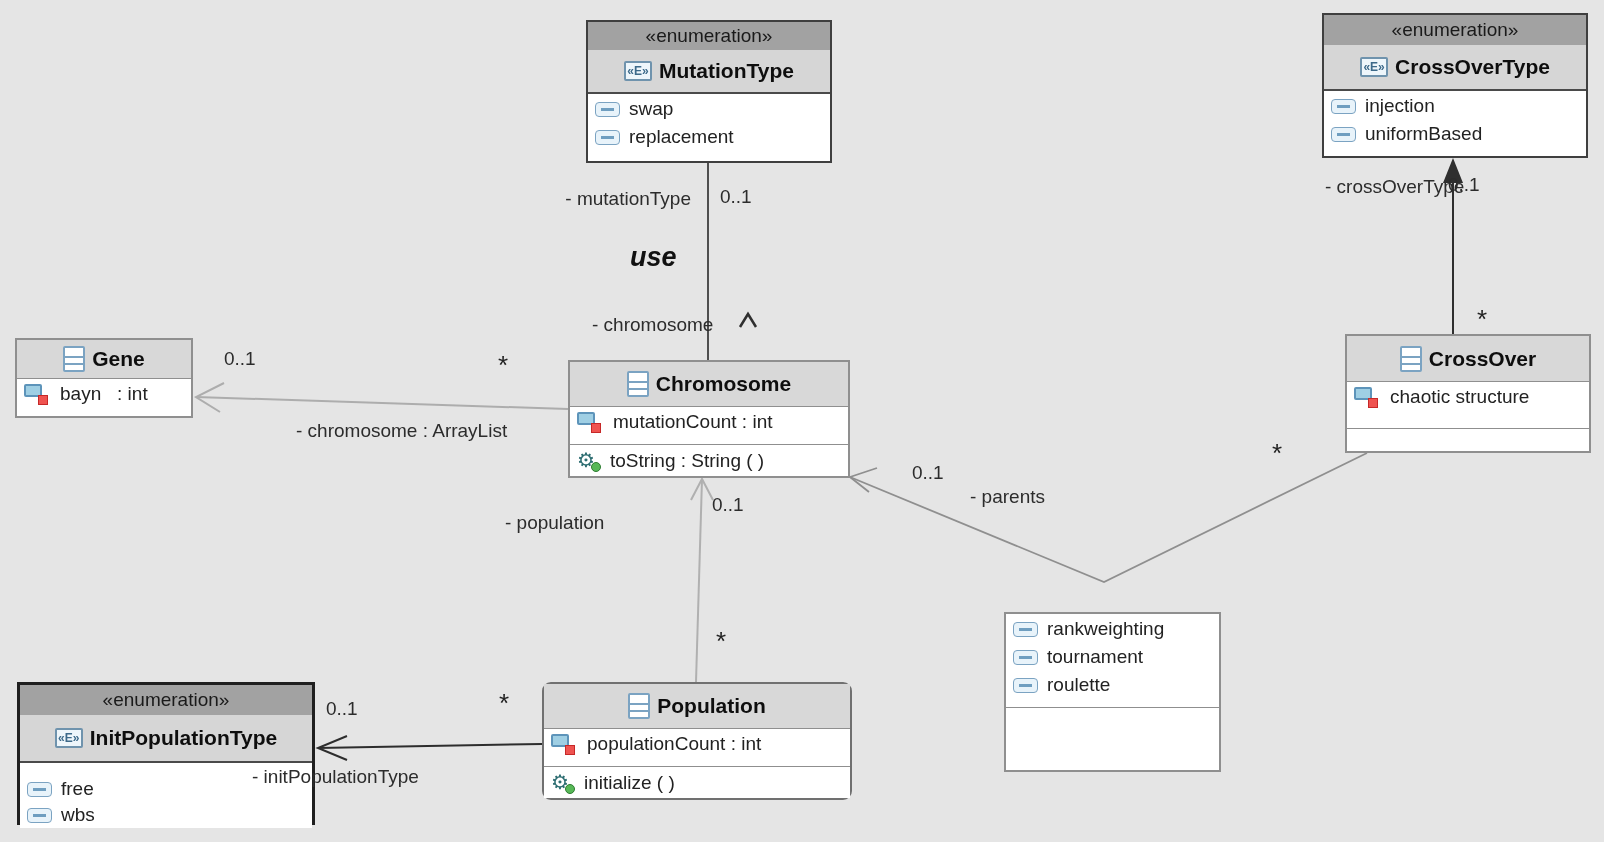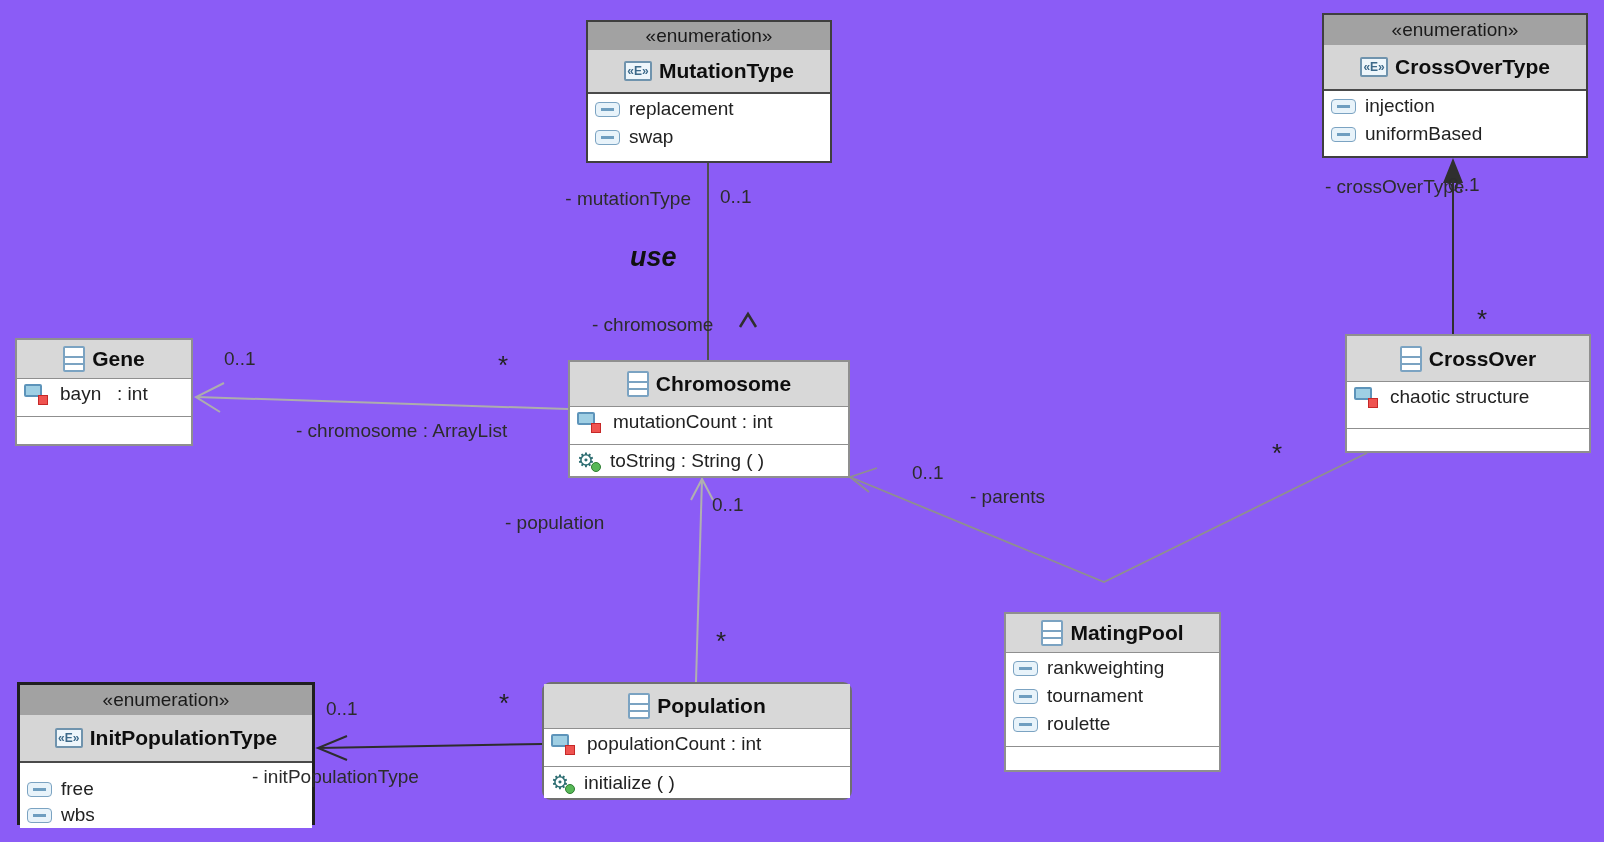--- a/index.html
+++ b/index.html
@@ -1,16 +1,16 @@
 <!DOCTYPE html>
 <html><head>
 <meta charset="utf-8">
 <style>
   html,body{margin:0;padding:0;background:#ffffff;}
-  #canvas{position:relative;width:1604px;height:842px;background:#8b5cf6;overflow:hidden;
+  #canvas{position:relative;width:1604px;height:842px;background:#e5e5e5;overflow:hidden;
           font-family:"Liberation Sans",sans-serif;color:#1c1c1c;}
   svg.connectors{position:absolute;left:0;top:0;z-index:1;}
 
   
   .uml-box{position:absolute;z-index:2;box-sizing:border-box;background:#ffffff;
            display:flex;flex-direction:column;}
   .b-gray{border:2px solid #8f8f8f;}
   .b-dark{border:2px solid #3f3f3f;}
   .b-black{border:3px solid #1f1f1f;}
 
@@ -83,25 +83,25 @@
 
   <div class="uml-box b-dark" style="left:586px;top:20px;width:246px;height:143px;">
     <div class="stereo-band" style="height:28px;">«enumeration»</div>
     <div class="name-band" style="height:42px;">
       <span class="enum-icon">«E»</span>
       <span>MutationType</span>
     </div>
     <div class="compartment grow">
       <div class="member">
         <span class="literal-icon"></span>
+        <span class="member-label">swap</span>
+      </div>
+      <div class="member">
+        <span class="literal-icon"></span>
         <span class="member-label">replacement</span>
-      </div>
-      <div class="member">
-        <span class="literal-icon"></span>
-        <span class="member-label">swap</span>
       </div>
     </div>
   </div>
 
   <div class="uml-box b-dark" style="left:1322px;top:13px;width:266px;height:145px;">
     <div class="stereo-band" style="height:30px;">«enumeration»</div>
     <div class="name-band" style="height:44px;">
       <span class="enum-icon">«E»</span>
       <span>CrossOverType</span>
     </div>
@@ -110,21 +110,21 @@
         <span class="literal-icon"></span>
         <span class="member-label">injection</span>
       </div>
       <div class="member">
         <span class="literal-icon"></span>
         <span class="member-label">uniformBased</span>
       </div>
     </div>
   </div>
 
-  <div class="uml-box b-gray" style="left:15px;top:338px;width:178px;height:108px;">
+  <div class="uml-box b-gray" style="left:15px;top:338px;width:178px;height:80px;">
     <div class="class-header" style="height:38px;">
       <span class="class-icon"></span>
       <span>Gene</span>
     </div>
     <div class="compartment" style="height:37px;">
       <div class="member">
         <span class="field-icon">
             <span class="rect"></span>
             <span class="red"></span>
           </span>
@@ -167,24 +167,20 @@
             <span class="rect"></span>
             <span class="red"></span>
           </span>
         <span class="member-label">chaotic structure</span>
       </div>
     </div>
     <div class="compartment grow sep"></div>
   </div>
 
   <div class="uml-box b-gray" style="left:1004px;top:612px;width:217px;height:160px;">
-    <div class="class-header" style="height:38px;">
-      <span class="class-icon"></span>
-      <span>MatingPool</span>
-    </div>
     <div class="compartment" style="height:93px;">
       <div class="member">
         <span class="literal-icon"></span>
         <span class="member-label">rankweighting</span>
       </div>
       <div class="member">
         <span class="literal-icon"></span>
         <span class="member-label">tournament</span>
       </div>
       <div class="member">

